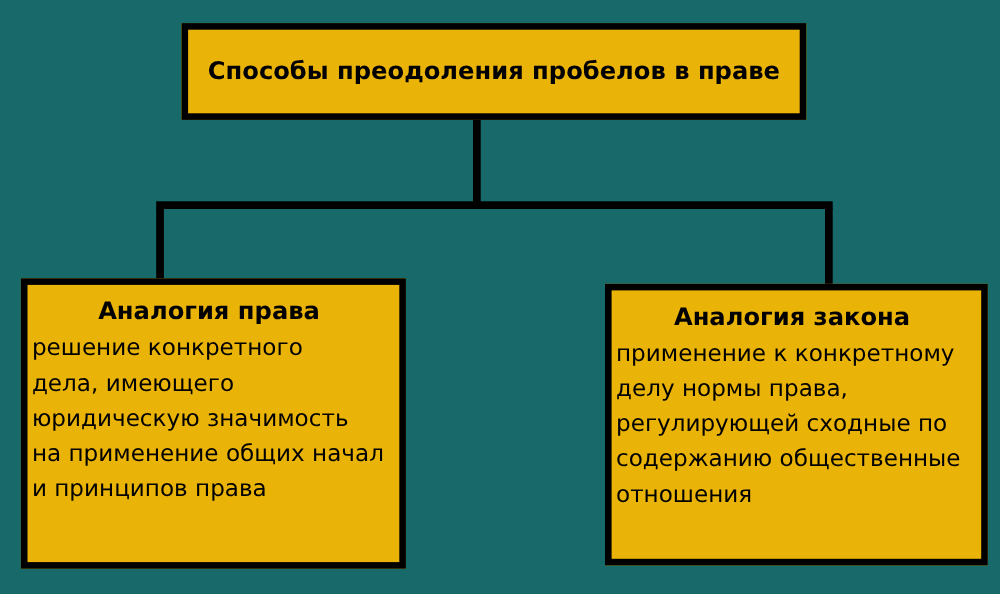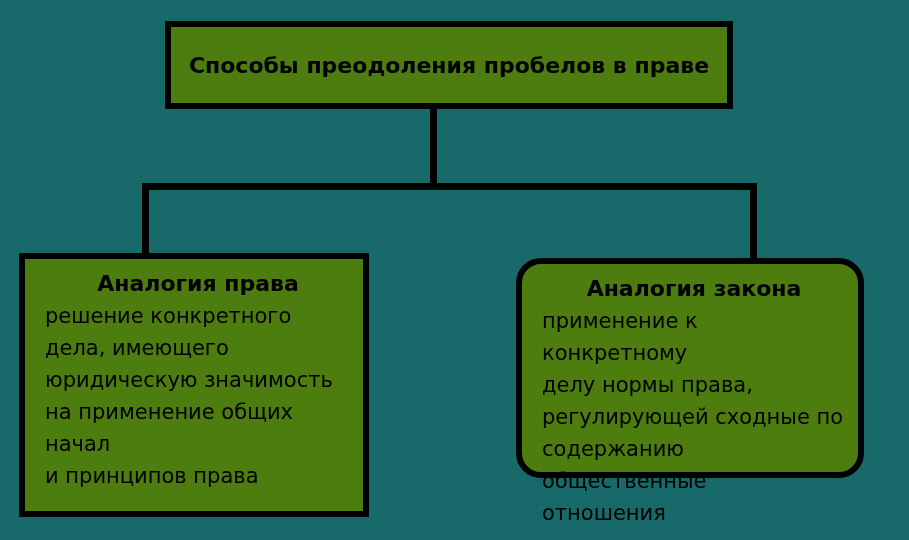--- a/index.html
+++ b/index.html
@@ -11,47 +11,47 @@
   }
   .canvas {
     position: relative;
     width: 909px;
     height: 540px;
     font-family: "DejaVu Sans", sans-serif;
     color: #000000;
   }
   .node {
     position: absolute;
-    background: #4d7c0f;
+    background: #eab308;
     border: 6px solid #000000;
     box-sizing: border-box;
   }
   .root-node {
     left: 165px; top: 21px;
     width: 568px; height: 88px;
     display: flex;
     align-items: center;
     justify-content: center;
   }
   .root-node .title {
     font-weight: bold;
     font-size: 22px;
     text-align: center;
     white-space: nowrap;
   }
   .child-node {
-    padding: 9px 12px 0 20px;
+    padding: 9px 12px 0 4px;
   }
   .child-left {
     left: 19px; top: 253px;
     width: 350px; height: 264px;
   }
   .child-right {
-    left: 516px; top: 258px;
-    width: 348px; height: 220px; border-radius: 25px;
+    left: 550px; top: 258px;
+    width: 348px; height: 256px;
   }
   .child-heading {
     font-weight: bold;
     font-size: 22px;
     line-height: 32px;
     text-align: center;
   }
   .child-body {
     font-size: 21px;
     line-height: 32px;

